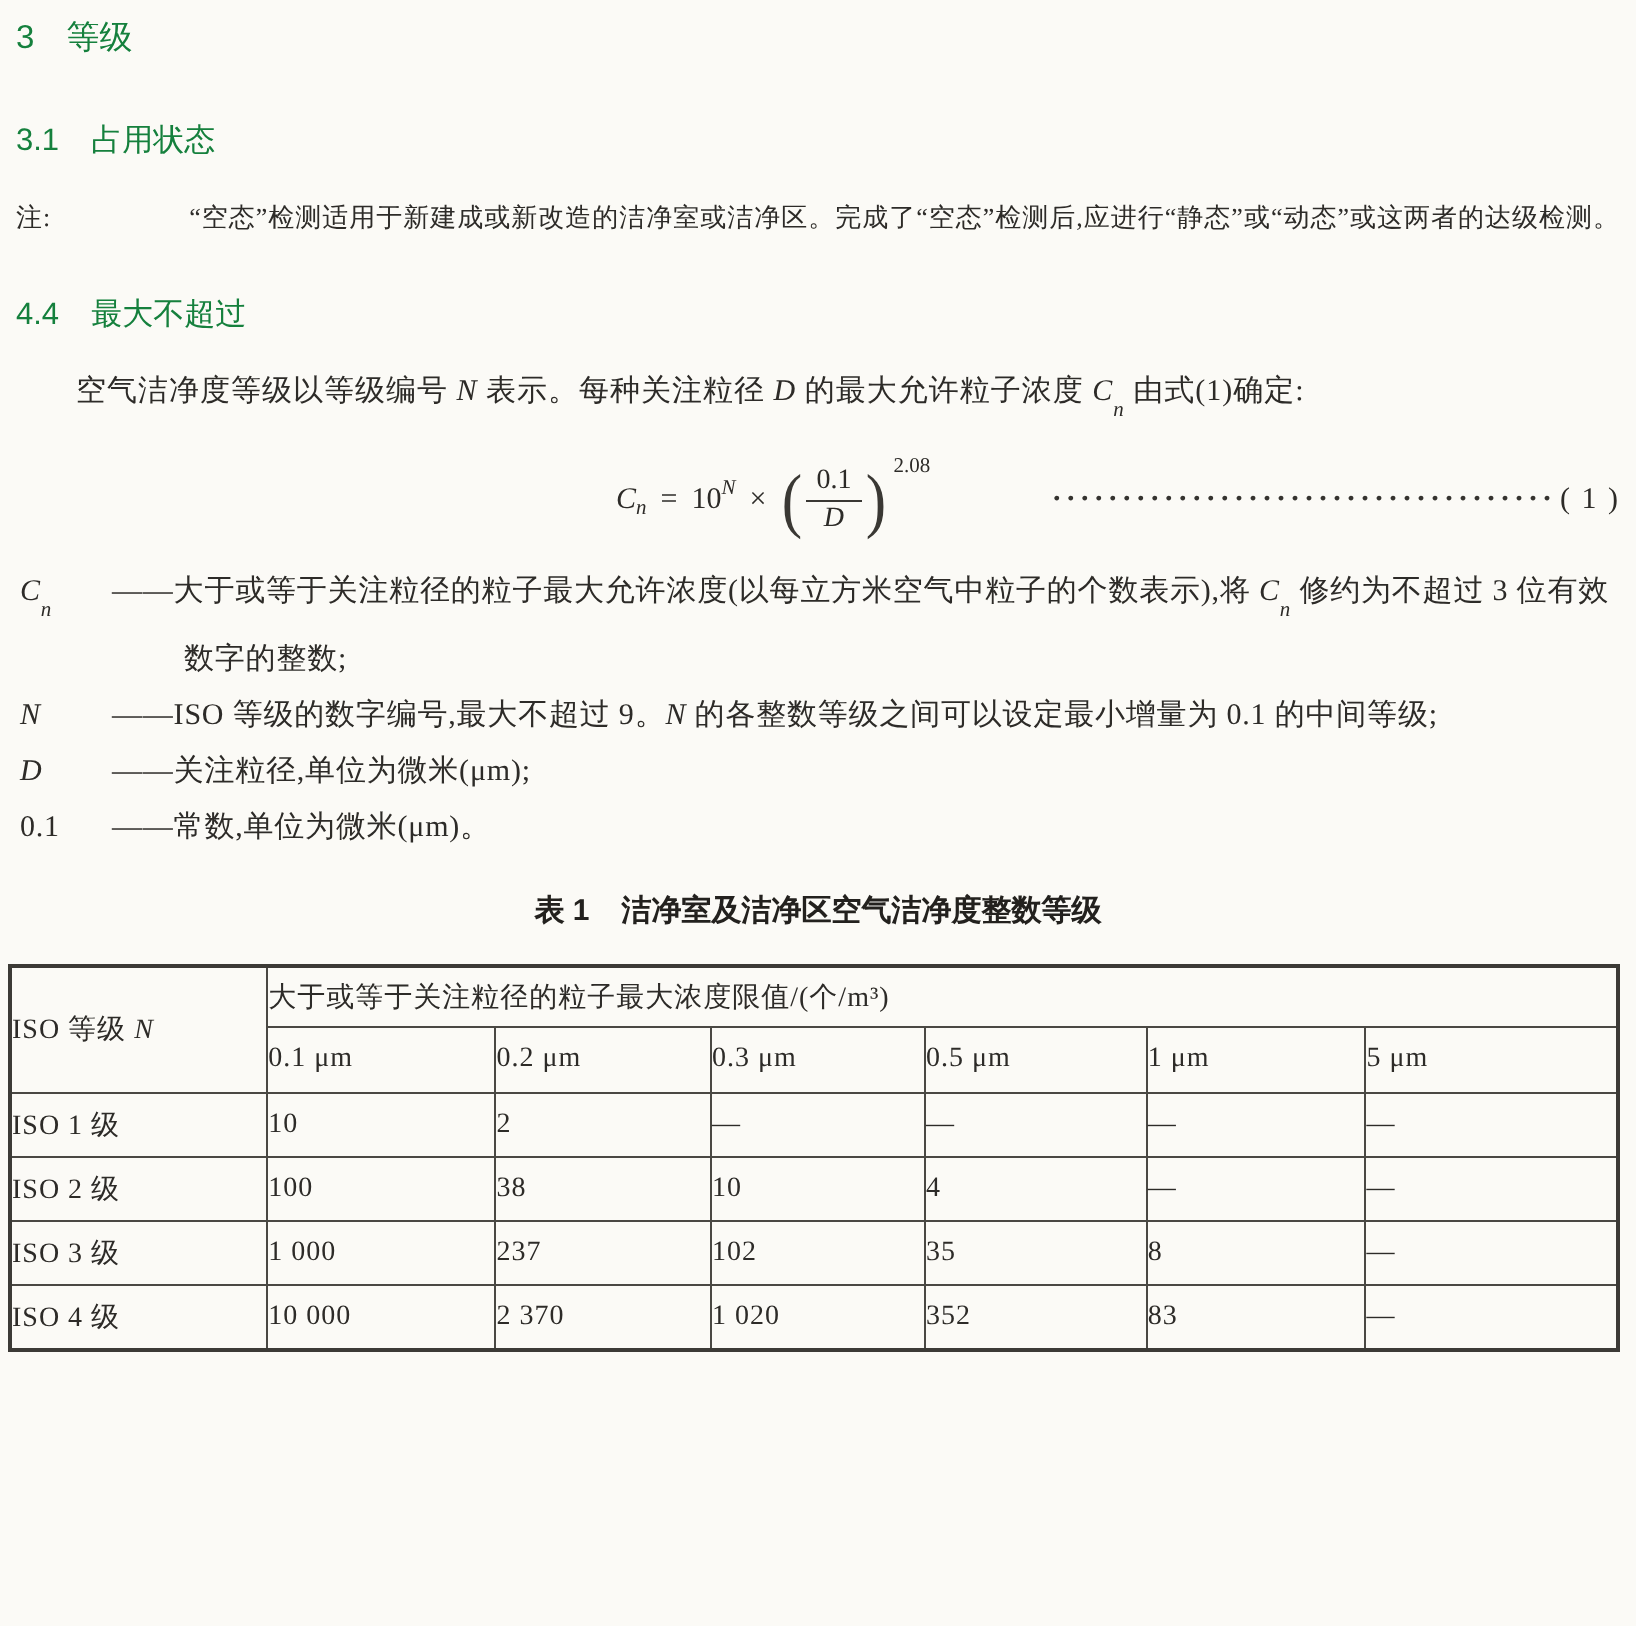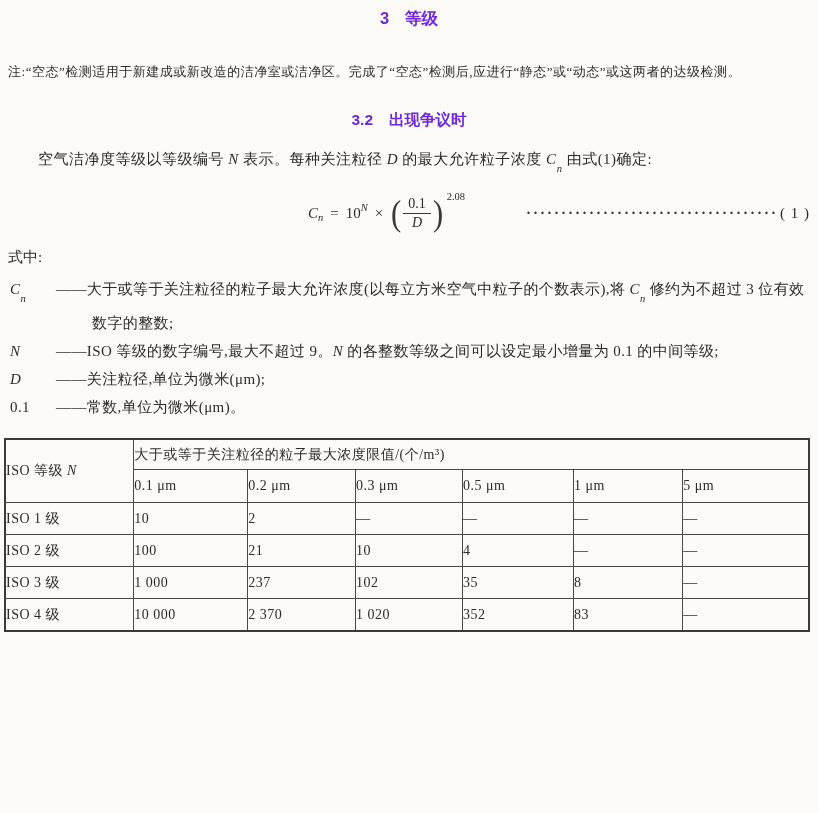--- a/index.html
+++ b/index.html
@@ -5,33 +5,33 @@
   html,body{margin:0;padding:0;}
   body{
     width:818px;height:813px;overflow:hidden;
     background:#fbfaf6;color:#2d2b28;
     font-family:"Liberation Serif","DejaVu Serif",serif;
     font-size:15px;
   }
   .page{padding:8px 8px 0 8px;box-sizing:border-box;width:818px;height:813px;}
   .h-sec{
     font-family:"Liberation Sans","DejaVu Sans",sans-serif;
-    font-weight:bold;color:#6d28d9;text-align:center;
+    font-weight:normal;color:#15803d;
   }
   .h1{font-size:16.5px;margin:0 0 30px 0;}
   .h2{font-size:15.5px;margin:0 0 16px 0;}
   .h-num{margin-right:16px;}
   .para{
     line-height:24px;margin:0;text-indent:2em;letter-spacing:0.5px;
   }
   .note{
     display:flex;font-size:13px;line-height:24px;margin:6px 0 26px 0;letter-spacing:0.5px;
   }
   .note-label{flex-shrink:0;}
-  .note-text{flex:1;}
+  .note-text{flex:1;text-align:right;}
   
   .formula-row{display:flex;align-items:center;margin:12px 0 8px 0;height:48px;}
   .formula{display:inline-flex;align-items:center;margin-left:300px;white-space:nowrap;}
   .fvar{font-style:italic;}
   .fsub{font-size:10.5px;position:relative;top:4px;font-style:italic;}
   .fsup{font-size:10.5px;position:relative;top:-6px;}
   .fop{margin:0 7px;}
   .frac{display:inline-flex;flex-direction:column;align-items:center;font-size:14px;margin:0 1px;}
   .fnum{border-bottom:1.4px solid #3a3834;padding:0 5px 1px 5px;}
   .fden{padding-top:1px;}
@@ -62,28 +62,29 @@
   td.hsub{height:32px;}
   td.body-cell,td.row-label{height:31px;}
 </style>
 </head>
 <body>
 
 <div class="page">
 
   <h1 class="h-sec h1"><span class="h-num">3</span><span>等级</span></h1>
 
+  <h2 class="h-sec h2"><span class="h-num">3.1</span><span>占用状态</span></h2>
 
 
   <div class="note">
     <span class="note-label">注:</span>
     <span class="note-text">“空态”检测适用于新建成或新改造的洁净室或洁净区。完成了“空态”检测后,应进行“静态”或“动态”或这两者的达级检测。</span>
   </div>
 
-  <h2 class="h-sec h2"><span class="h-num">3.2</span><span>出现争议时</span></h2>
+  <h2 class="h-sec h2"><span class="h-num">4.4</span><span>最大不超过</span></h2>
 
   <p class="para"><span>空气洁净度等级以等级编号 </span><span class="fvar">N</span><span> 表示。每种关注粒径 </span><span class="fvar">D</span><span> 的最大允许粒子浓度 </span><span class="fvar">C</span><sub class="fsub">n</sub><span> 由式(1)确定:</span></p>
 
   <div class="formula-row">
     <div class="formula">
       <span class="fvar">C</span>
         <sub class="fsub">n</sub>
       <span class="fop">=</span>
       <span>10</span>
         <sup class="fsup fvar">N</sup>
@@ -93,21 +94,20 @@
         <span class="fnum">0.1</span>
         <span class="fden fvar">D</span>
       </span>
       <span class="bigp">)</span>
       <sup class="fexp">2.08</sup>
     </div>
     <div class="fdots">····································</div>
     <div class="feqno">( 1 )</div>
   </div>
 
-  <p class="where">式中:</p>
 
   <div class="def-row">
     <div class="def-term"><span class="fvar">C</span><sub class="fsub">n</sub></div>
     <div class="def-desc"><span>——大于或等于关注粒径的粒子最大允许浓度(以每立方米空气中粒子的个数表示),将 </span><span class="fvar">C</span><sub class="fsub">n</sub><span> 修约为不超过 3 位有效数字的整数;</span></div>
   </div>
 
   <div class="def-row">
     <div class="def-term"><span class="fvar">N</span></div>
     <div class="def-desc"><span>——ISO 等级的数字编号,最大不超过 9。</span><span class="fvar">N</span><span> 的各整数等级之间可以设定最小增量为 0.1 的中间等级;</span></div>
   </div>
@@ -116,20 +116,21 @@
     <div class="def-term"><span class="fvar">D</span></div>
     <div class="def-desc"><span>——关注粒径,单位为微米(μm);</span></div>
   </div>
 
   <div class="def-row">
     <div class="def-term"><span>0.1</span></div>
     <div class="def-desc"><span>——常数,单位为微米(μm)。</span></div>
   </div>
 
 
+  <div class="tbl-title"><span class="tt-label">表 1</span><span>洁净室及洁净区空气洁净度整数等级</span></div>
 
   <table class="cls">
     <colgroup>
       <col style="width:16.0%">
         <col style="width:14.2%">
         <col style="width:13.4%">
       <col style="width:13.3%">
         <col style="width:13.8%">
         <col style="width:13.6%">
         <col style="width:15.7%">
@@ -152,21 +153,21 @@
         <td class="body-cell">10</td>
         <td class="body-cell">2</td>
         <td class="body-cell">—</td>
         <td class="body-cell">—</td>
         <td class="body-cell">—</td>
         <td class="body-cell">—</td>
       </tr>
       <tr>
         <td class="row-label">ISO 2 级</td>
         <td class="body-cell">100</td>
-        <td class="body-cell">21</td>
+        <td class="body-cell">38</td>
         <td class="body-cell">10</td>
         <td class="body-cell">4</td>
         <td class="body-cell">—</td>
         <td class="body-cell">—</td>
       </tr>
       <tr>
         <td class="row-label">ISO 3 级</td>
         <td class="body-cell">1 000</td>
         <td class="body-cell">237</td>
         <td class="body-cell">102</td>

